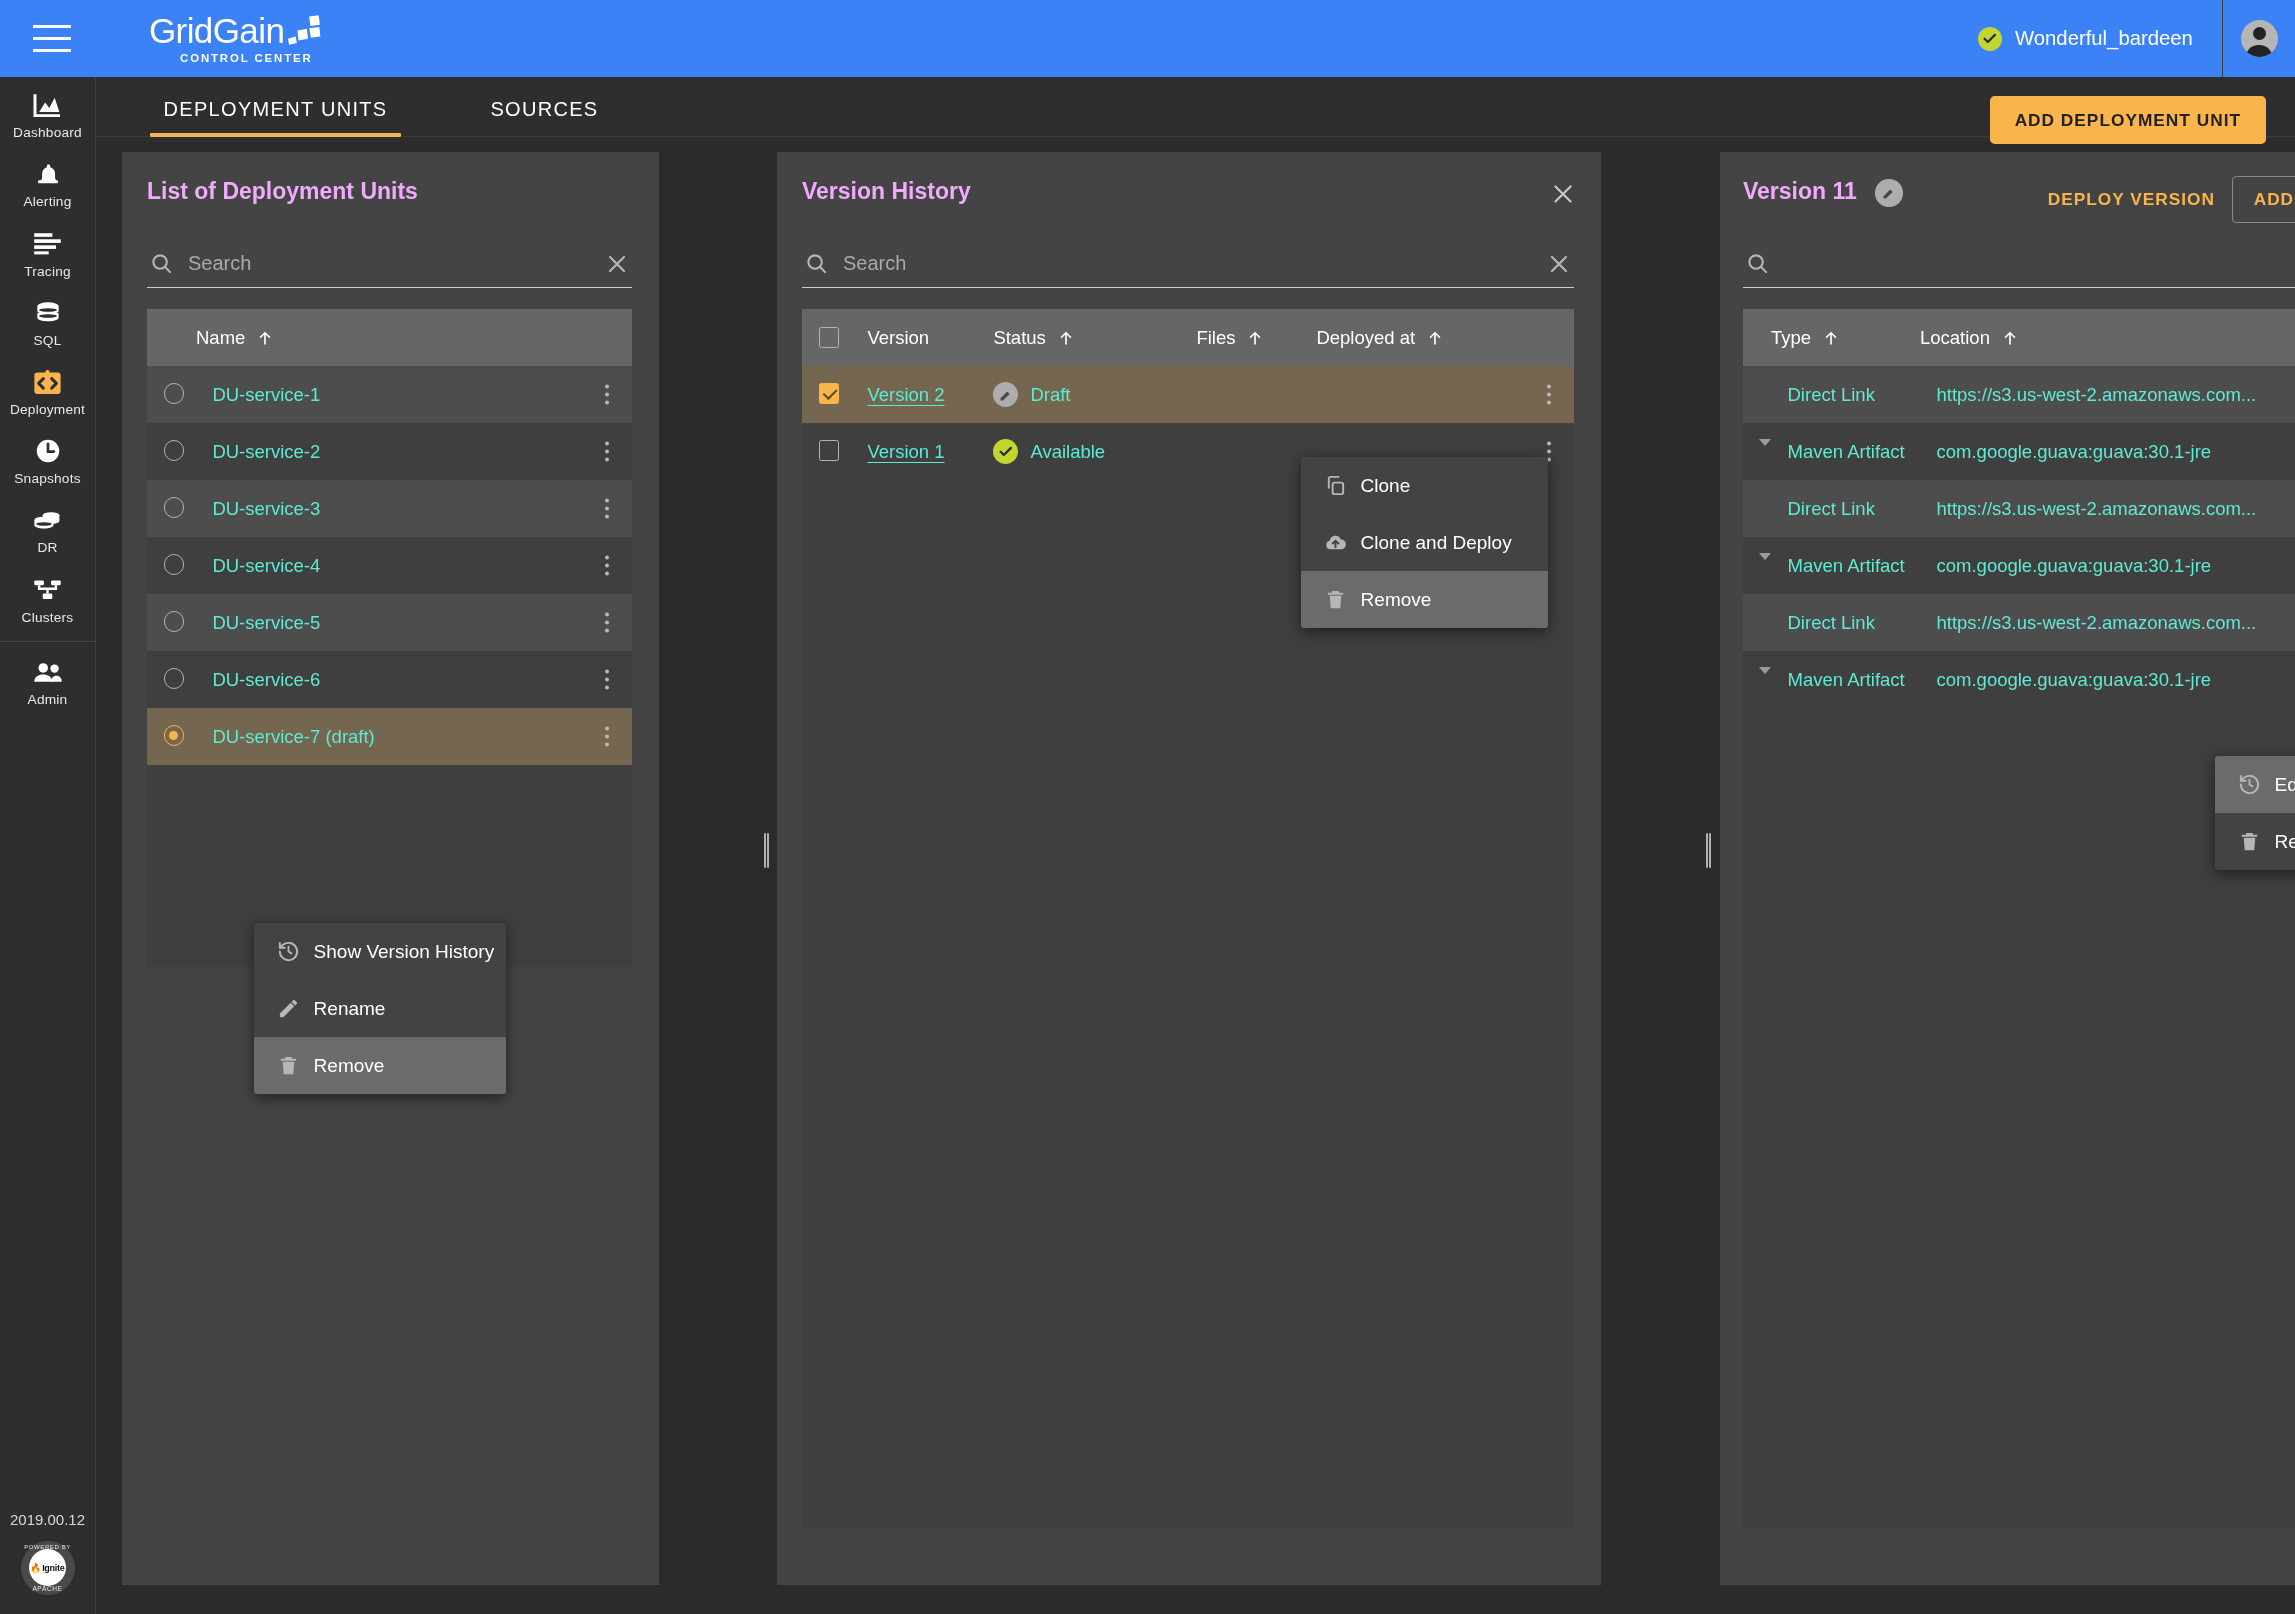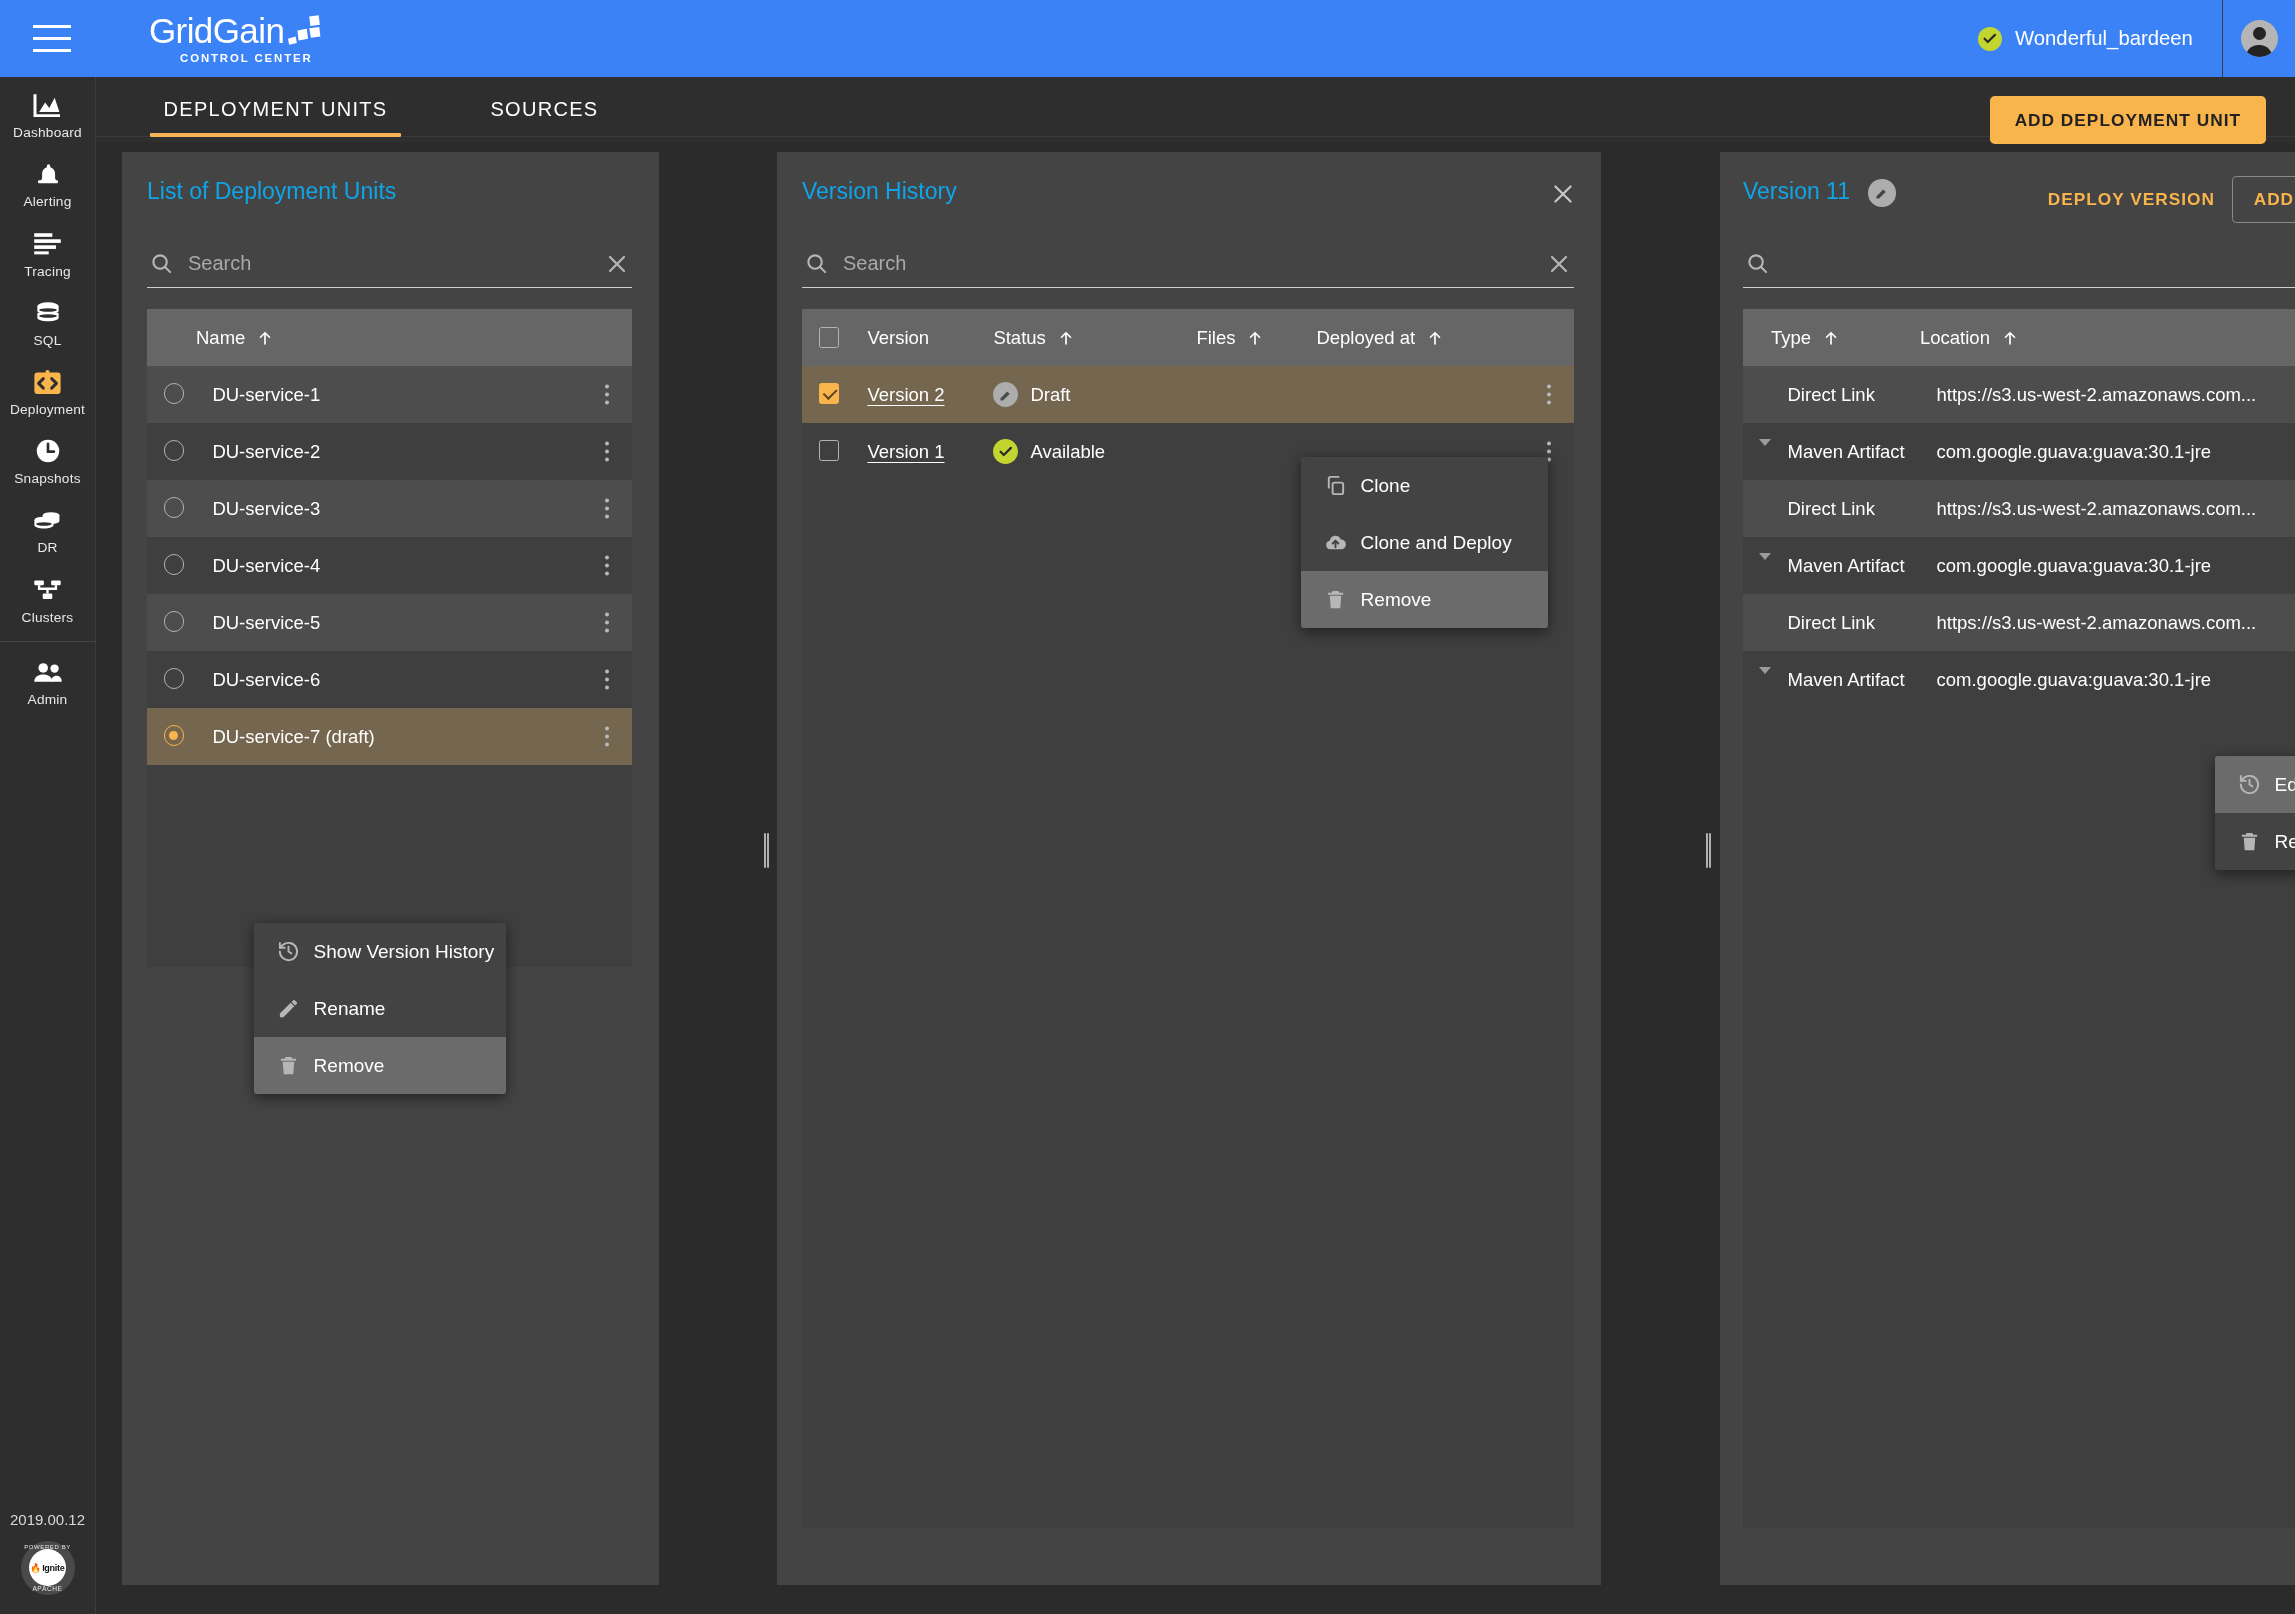--- a/index.html
+++ b/index.html
@@ -67,21 +67,21 @@
   }
 
   
   .panels { position:absolute; top:152px; left:96px; width:2199px; height:1459px;}
   .panel { position:absolute; top:0; background:#4a4a4a; border-radius:1.8px;}
   .panel-lt { left:26px;  width:537px;  height:1433px; }
   .panel-md { left:681px;width:824px; height:1433px; }
   .panel-rt { left:1624px;width:717px; height:1433px; }
   .panel-inner { position:relative; width:100%; height:100%; background:#444; }
 
-  .panel-title { font-size:23px; color:#0ea5e9; font-weight:400; position:absolute;text-align:center;}
+  .panel-title { font-size:23px; color:#f0abfc; font-weight:700; position:absolute;text-align:center;}
   .panel-close { position:absolute; width:26px; height:26px; cursor:pointer;}
   .panel-close svg { width:26px; height:26px;}
 
   
   .search-row { position:absolute; display:flex; align-items:center; border-bottom:1.2px solid #cfcfcf;}
   .search-ico { width:29px; height:29px; display:flex; align-items:center; justify-content:center;}
   .search-ico svg { width:23px; height:23px;}
   .search-input { flex:1; background:transparent; border:none; outline:none; color:#fff; font-size:20px; font-family:"Liberation Sans", sans-serif; padding-left:12px;}
   .search-input::placeholder { color:#a9a9a9;}
   .search-clear { width:30px; height:30px; display:flex; align-items:center; justify-content:center; cursor:pointer;}
@@ -89,21 +89,21 @@
 
   
   .tbl { position:absolute; background:#3f3f3f;}
   .tbl-head { display:flex; align-items:center; height:57px; background:#666; }
   .th { font-size:18.5px; color:#fff; display:flex; align-items:center; white-space:nowrap;}
   .sort-arrow { margin-left:10.8px; display:inline-flex;}
   .sort-arrow svg { width:18px; height:18px;}
   .tr { display:flex; align-items:center; height:57px; position:relative;}
   .tr.alt { background:#4d4d4d;}
   .tr.sel { background:#75664f;}
-  .cell { font-size:18.5px; color:#ffffff; display:flex; align-items:center; white-space:nowrap; overflow:hidden;}
+  .cell { font-size:18.5px; color:#5eead4; display:flex; align-items:center; white-space:nowrap; overflow:hidden;}
   .kebab { position:absolute; right:13px; top:50%; transform:translateY(-50%); width:24px; height:29px; display:flex; flex-direction:column; align-items:center; justify-content:center; cursor:pointer;}
   .kebab i { display:block; width:4.2px; height:4.2px; border-radius:50%; background:#b9b9b9; margin:2.1px 0;}
 
   .radio { width:20.3px; height:20.3px; border-radius:50%; border:1.8px solid #b3b3b3; display:inline-block;}
   .radio.on { border-color:#f9b44c; position:relative;}
   .radio.on::after { content:""; position:absolute; left:4.2px; top:4.2px; width:9.6px; height:9.6px; border-radius:50%; background:#f9b44c;}
   .chkbox { width:20.3px; height:20.3px; border:1.8px solid #b3b3b3; border-radius:2.4px; display:inline-block;}
   .chkbox.on { background:#f9b44c; border-color:#f9b44c; position:relative;}
   .chkbox.on::after { content:""; position:absolute; left:6px; top:1.8px; width:6px; height:11.4px; border:solid #5a4520; border-width:0 2.4px 2.4px 0; transform:rotate(45deg);}
 

